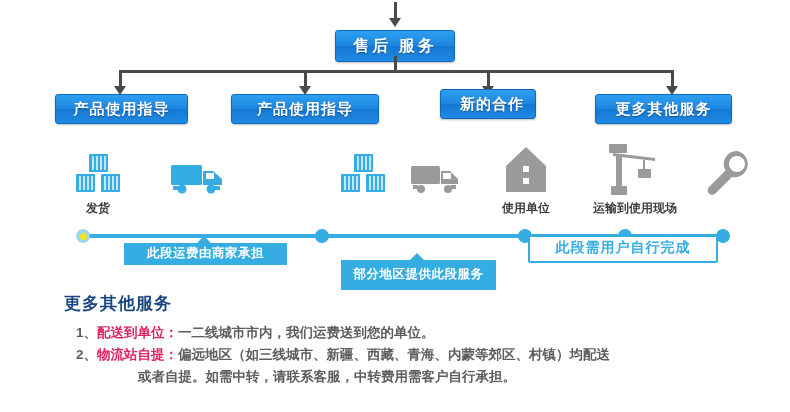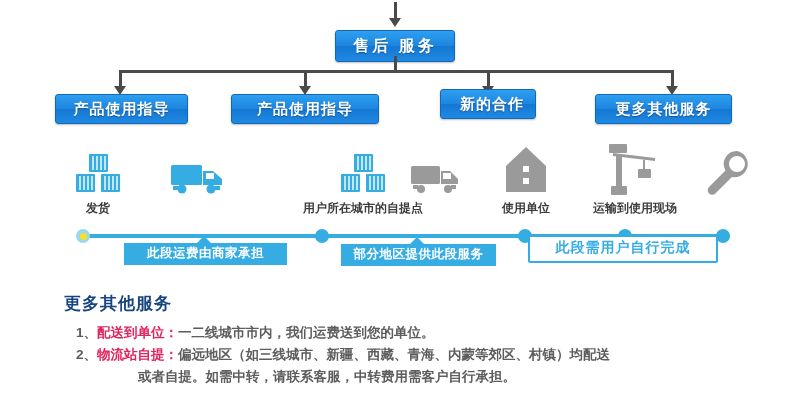--- a/index.html
+++ b/index.html
@@ -186,21 +186,20 @@
               <line x1="10" y1="24" x2="10" y2="38"></line>
             <line x1="14" y1="24" x2="14" y2="38"></line>
               <line x1="18" y1="24" x2="18" y2="38"></line>
             <line x1="31" y1="24" x2="31" y2="38"></line>
               <line x1="35" y1="24" x2="35" y2="38"></line>
             <line x1="39" y1="24" x2="39" y2="38"></line>
               <line x1="43" y1="24" x2="43" y2="38"></line>
           </g>
         </svg>
       </span>
-      <span class="ilabel">用户所在城市的自提点</span>
     </div>
 
     <div class="iconwrap" style="left:408px;top:162px;width:56px;">
       <span>
         <svg width="52" height="34" viewBox="0 0 52 34">
           <g fill="#9a9a9a">
             <rect x="1" y="4" width="29" height="18" rx="1.5"></rect>
             <path d="M31 9h9l8 8v5H31z"></path>
             <rect x="3" y="23" width="5" height="4"></rect>
             <rect x="41" y="23" width="5" height="4"></rect>
@@ -256,21 +255,21 @@
     <div class="tl-dot" style="left:315px;top:229px;"></div>
     <div class="tl-dot" style="left:518px;top:229px;"></div>
     <div class="tl-dot" style="left:618px;top:229px;"></div>
     <div class="tl-dot" style="left:716px;top:229px;"></div>
 
     <div class="tag" style="left:124px;top:243px;width:163px;height:22px;">
       <span class="notch" style="left:72px;"></span>
       <span>此段运费由商家承担</span>
     </div>
 
-    <div class="tag" style="left:341px;top:244px;width:155px;height:22px;">
+    <div class="tag" style="left:341px;top:260px;width:155px;height:30px;">
       <span class="notch" style="left:68px;"></span>
       <span>部分地区提供此段服务</span>
     </div>
 
     <div class="tag outline" style="left:528px;top:235px;width:190px;height:28px;">
       <span>此段需用户自行完成</span>
     </div>
   </div>
 
   <div class="notes">

